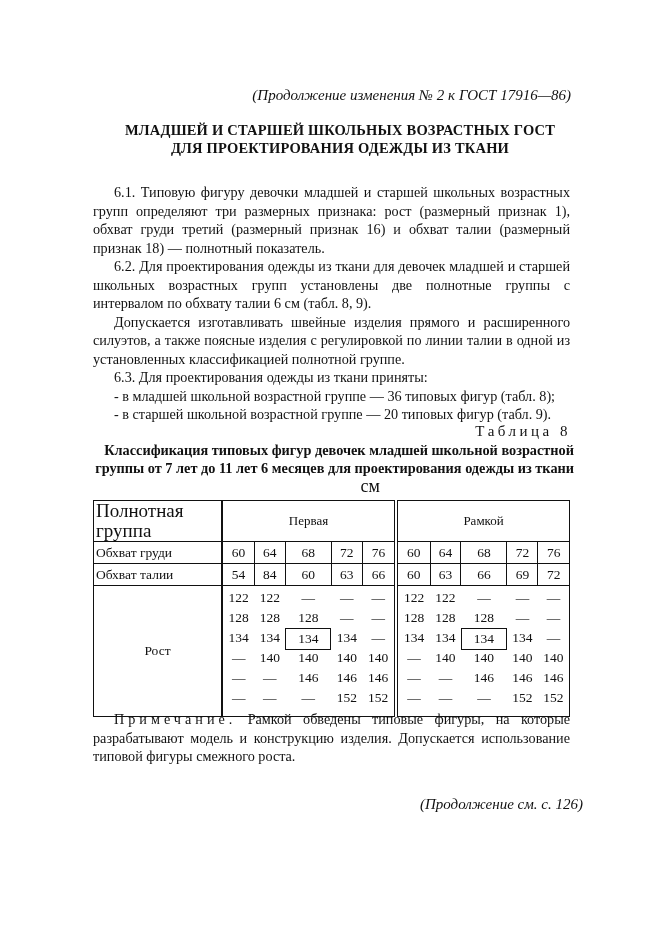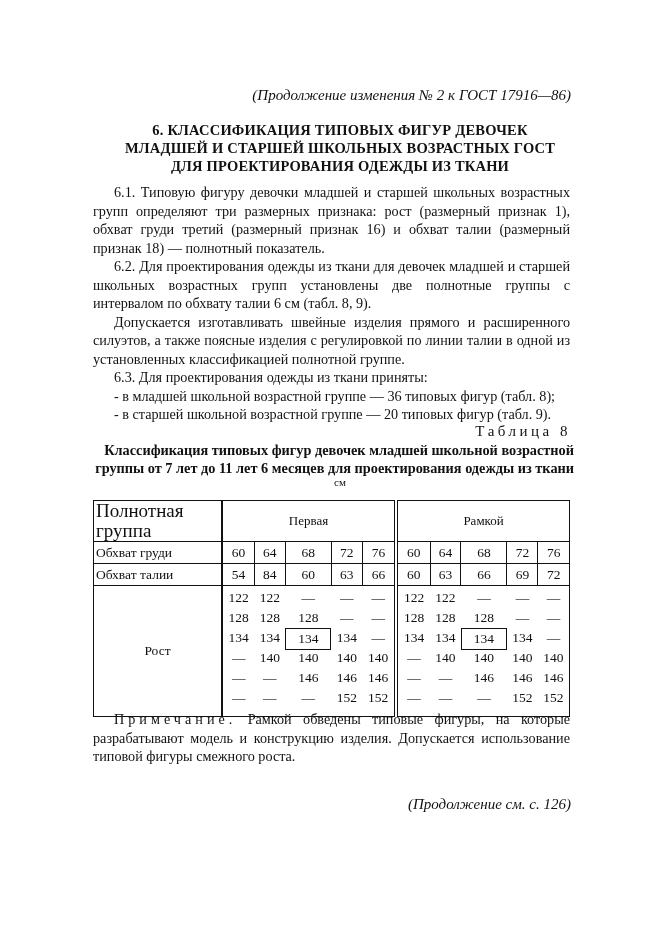--- a/index.html
+++ b/index.html
@@ -6,47 +6,46 @@
   body { width: 661px; height: 936px; position: relative; overflow: hidden;
          font-family: "Liberation Serif", "DejaVu Serif", serif; color: #111; }
   .abs { position: absolute; }
   .header-cont { left: 0; width: 571px; top: 87px; text-align: right; font-style: italic; font-size: 15px; }
   .section-title { left: 90px; width: 500px; top: 121px; text-align: center; font-weight: bold; font-size: 14.5px; line-height: 18px; letter-spacing: 0.2px; }
   .body-text { left: 93px; width: 477px; font-size: 14.2px; line-height: 18.5px; text-align: justify; }
   .body-text p { margin: 0; text-indent: 21px; }
   .p1 { top: 183px; }
   .table-label { left: 0; width: 571px; top: 423px; text-align: right; font-size: 15px; letter-spacing: 3.5px; }
   .table-caption { left: 90px; width: 484px; top: 441px; text-align: right; font-weight: bold; font-size: 14.3px; line-height: 18px; }
-  .unit { left: 300px; width: 80px; top: 476px; text-align: center; font-size: 11px; }
+  .unit { left: 300px; width: 80px; top: 476px; text-align: right; font-size: 18px; }
   table.data { position: absolute; left: 93px; top: 500px; width: 477px; border-collapse: collapse;
                font-size: 13.5px; border: 1.5px solid #111; }
   table.data td { border: 1px solid #111; padding: 0; height: 21px; text-align: center; line-height: 20px; }
   table.data td.lbl { text-align: left; padding-left: 2px; width: 125px; border-right: 2px solid #111; }
   table.data td.dbl { border-right: 4px double #111; }
   table.data tr.grp td { height: 22px; font-size: 13px; }
   table.data tr.grp td.lbl { font-size: 19px; }
   table.data td.rost { vertical-align: middle; text-align: center; padding-left: 0; }
   .rost-col { display: flex; flex-direction: column; padding: 2px 0 8px 0; }
   .rost-col span { height: 20px; line-height: 20px; display: block; }
   .boxed { display: inline-block; border: 1px solid #111; padding: 0 4px; line-height: 17px; }
   td.rc { border-top: 1px solid #111; border-bottom: 1.5px solid #111; border-left: none !important; border-right: none !important; vertical-align: top; }
   td.rc.first { border-left: 2px solid #111 !important; }
   td.rc.last { border-right: 4px double #111 !important; }
   td.rc.end { border-right: 1.5px solid #111 !important; }
   .note { top: 710px; }
   .spaced { letter-spacing: 4px; }
-  .footer-cont { left: 0; width: 571px; top: 796px; text-align: right; font-style: italic; font-size: 15px; }
+  .footer-cont { left: 0; width: 571px; top: 796px; text-align: right; font-style: italic; font-size: 15px; padding-left: 12px; }
 </style>
 </head>
 <body>
 
 <div class="abs header-cont">(Продолжение изменения № 2 к ГОСТ 17916—86)</div>
 
 <div class="abs section-title">
-  <div>6. КЛАССИФИКАЦИЯ ТИПОВЫХ ФИГУР ДЕВОЧЕК</div>
   <div>МЛАДШЕЙ И СТАРШЕЙ ШКОЛЬНЫХ  ВОЗРАСТНЫХ ГОСТ</div>
   <div>ДЛЯ ПРОЕКТИРОВАНИЯ ОДЕЖДЫ ИЗ ТКАНИ</div>
 </div>
 
 <div class="abs body-text p1">
   <p>6.1. Типовую фигуру девочки  младшей и старшей школьных возрастных групп определяют три размерных признака: рост (размерный признак 1),  обхват груди третий (размерный признак 16) и обхват талии (размерный признак 18) — полнотный показатель.</p>
   <p>6.2. Для проектирования одежды из ткани для девочек младшей и старшей школьных возрастных групп установлены две полнотные группы с интервалом по обхвату талии 6 см (табл. 8, 9).</p>
   <p>Допускается изготавливать швейные изделия прямого и расширенного силуэтов, а также поясные изделия с регулировкой по линии талии в одной из установленных классификацией полнотной группе.</p>
   <p>6.3. Для проектирования одежды из ткани приняты:</p>
   <p>- в младшей школьной возрастной группе — 36 типовых фигур (табл. 8);</p>

